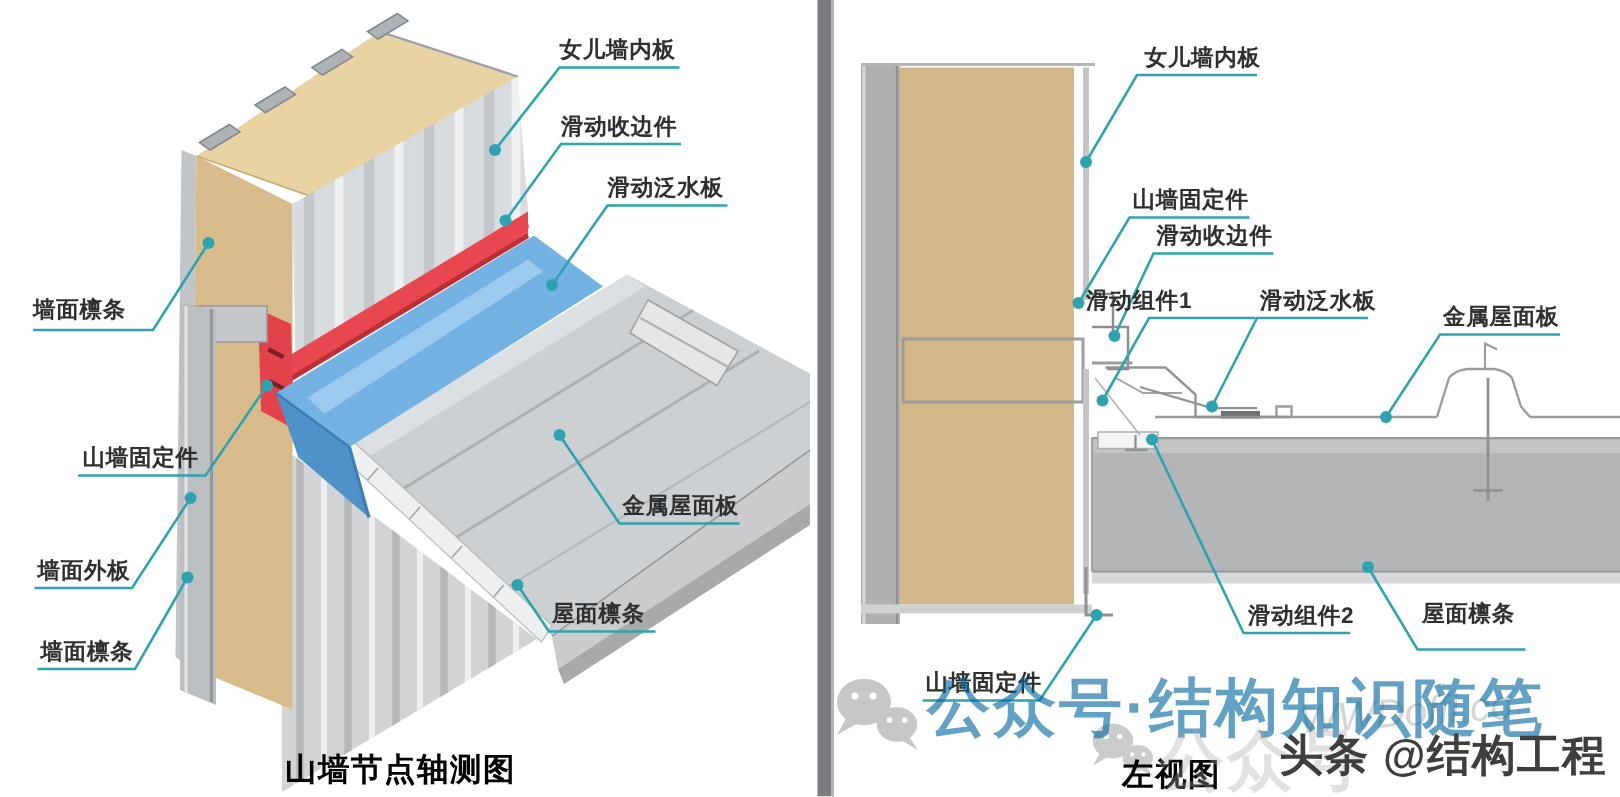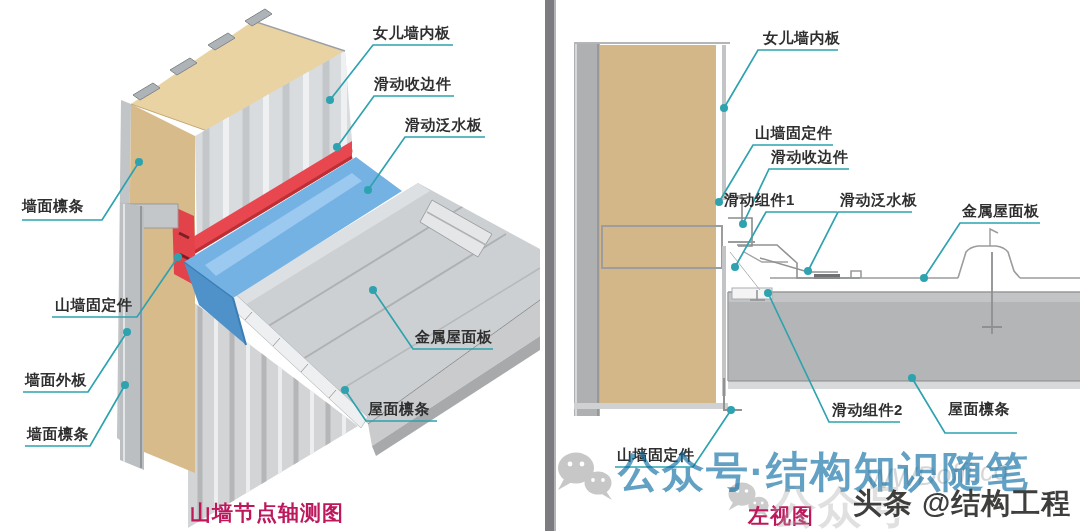--- a/index.html
+++ b/index.html
@@ -1,20 +1,20 @@
 <!DOCTYPE html>
 <html><head>
 <meta charset="utf-8">
 <style>
   html,body{margin:0;padding:0;background:#ffffff;}
   body{width:1080px;height:531px;overflow:hidden;font-family:"Liberation Sans",sans-serif;}
   #stage{position:relative;width:1080px;height:414px;background:#ffffff;}
   #art{position:absolute;left:0;top:0;}
   .lbl{position:absolute;font-size:15px;font-weight:600;color:#2f2f2f;white-space:nowrap;letter-spacing:.5px;}
-  .caption{position:absolute;font-size:21px;font-weight:600;color:#be185d;letter-spacing:1px;white-space:nowrap;}
+  .caption{position:absolute;font-size:21px;font-weight:600;color:#000000;letter-spacing:1px;white-space:nowrap;}
   .wm-account{position:absolute;left:618px;top:444px;font-size:42px;color:#0369a1;opacity:.62;letter-spacing:2px;white-space:nowrap;font-weight:600;}
   .wm-account-faint{position:absolute;left:772px;top:478px;font-size:44px;color:#a8a8a8;opacity:.35;letter-spacing:2px;white-space:nowrap;font-weight:600;}
   .wm-site{position:absolute;left:866px;top:460px;font-size:27px;font-style:italic;color:#b5b5b5;opacity:.55;transform:rotate(-4deg);white-space:nowrap;}
   .wm-toutiao{position:absolute;left:853px;top:484px;font-size:29px;font-weight:bold;color:#3e3e3c;letter-spacing:1px;white-space:nowrap;text-shadow:1px 1px 0 rgba(255,255,255,.8);}
   .divider{position:absolute;left:545px;top:0;width:9px;height:531px;background:#7b7b80;border-right:2px solid #b4b4b8;}
 </style>
 </head>
 <body>
 
 <div id="stage">

